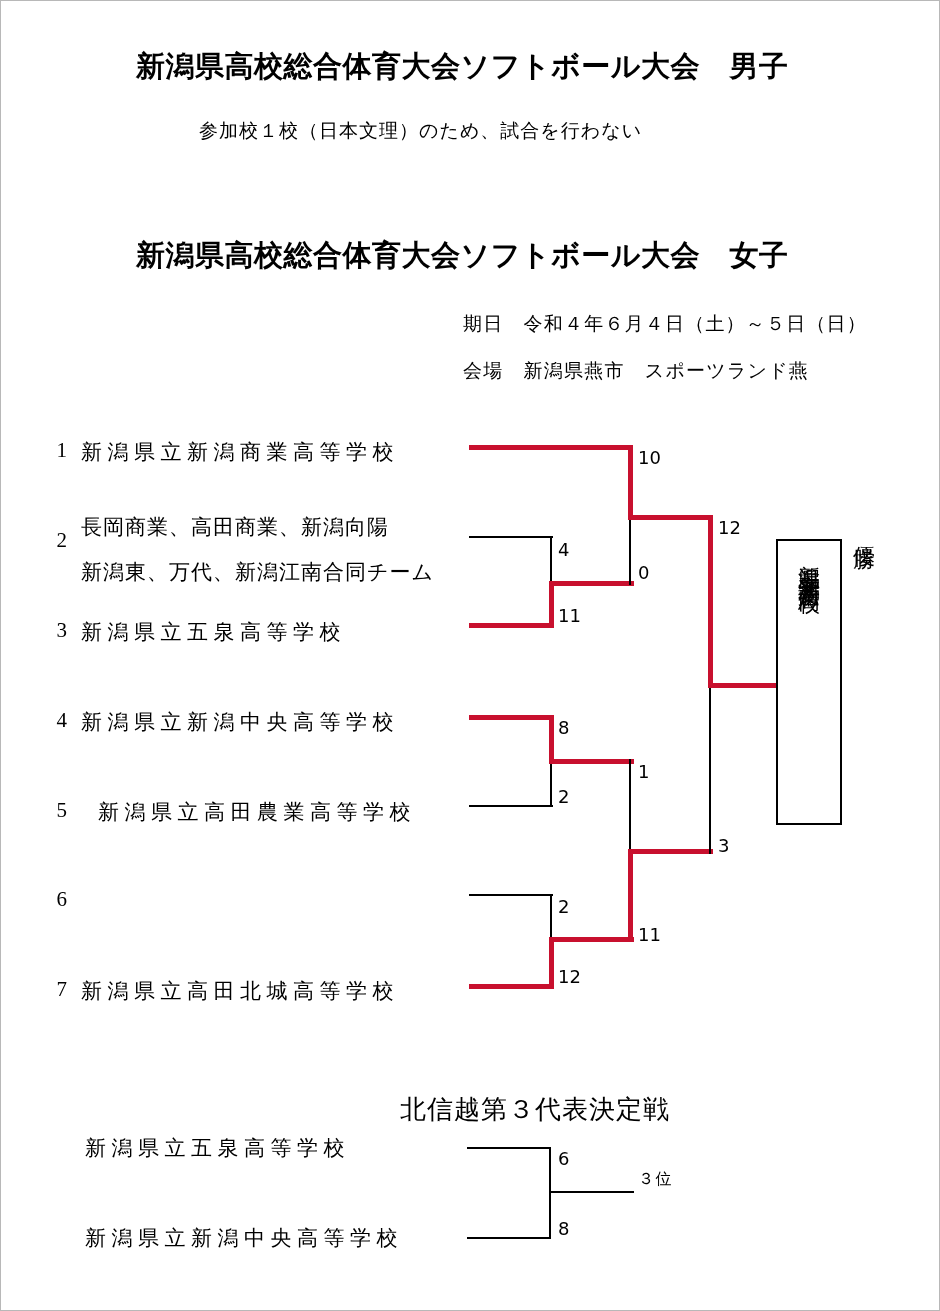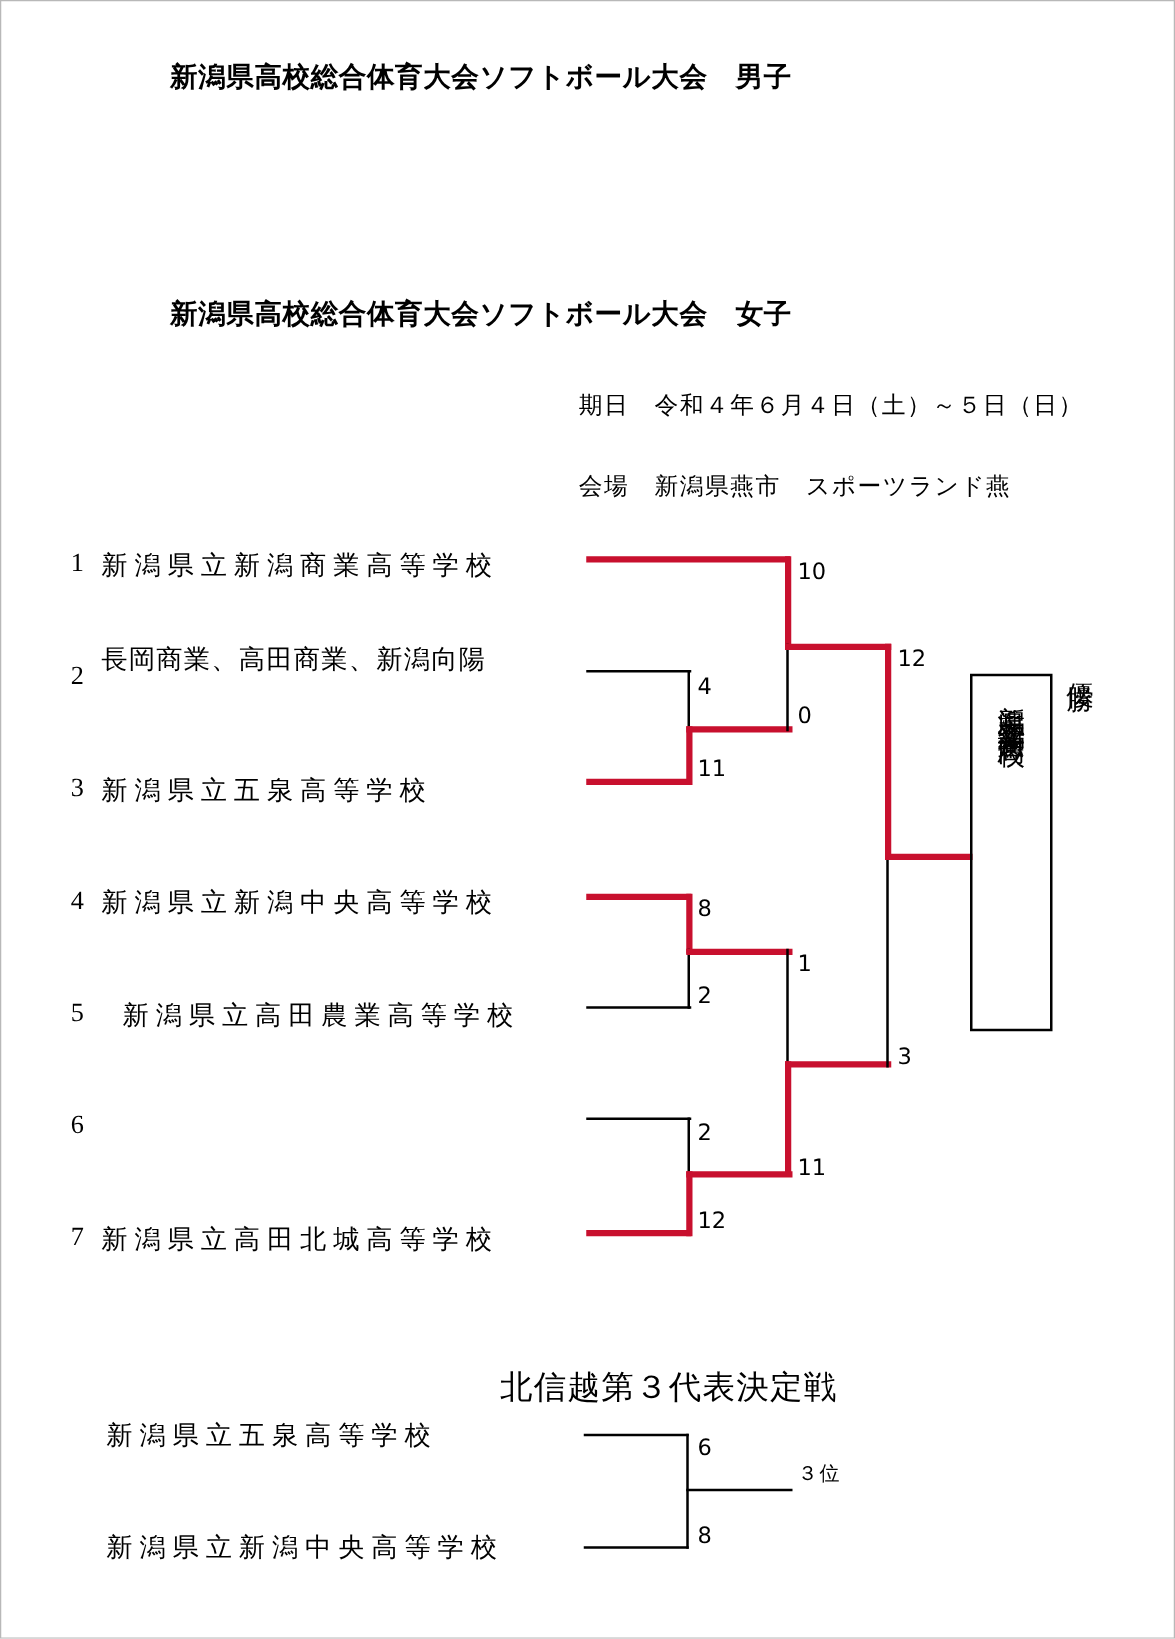--- a/index.html
+++ b/index.html
@@ -19,21 +19,21 @@
     border: 1px solid #b8b8b8;
     box-sizing: border-box;
     overflow: hidden;
   }
 
   
   .title {
     position: absolute;
     font-family: Liberation Serif, serif;
     font-weight: bold;
-    font-size: 22px;
+    font-size: 29px;
     letter-spacing: 0.5px;
     white-space: pre;
     text-align: right;
   }
   .subnote {
     position: absolute;
     font-size: 19px;
     white-space: pre;
     letter-spacing: 1px;
   }
@@ -130,32 +130,34 @@
     letter-spacing: 1.5px;
   }
 </style>
 </head>
 <body>
 
 <div id="page">
 
   <div class="title" style="left:135px; top:46px;">新潟県高校総合体育大会ソフトボール大会　男子</div>
 
+  <div class="subnote" style="left:198px; top:117px;">参加校１校（日本文理）のため、試合を行わない</div>
 
   <div class="title" style="left:135px; top:235px;">新潟県高校総合体育大会ソフトボール大会　女子</div>
 
   <div class="meta" style="left:462px; top:310px;">期日　令和４年６月４日（土）～５日（日）</div>
 
-  <div class="meta" style="left:462px; top:375px;">会場　新潟県燕市　スポーツランド燕</div>
+  <div class="meta" style="left:462px; top:357px;">会場　新潟県燕市　スポーツランド燕</div>
 
   <div class="seed" style="left:44px; top:437px;">1</div>
   <div class="team" style="left:80px; top:437px;">新潟県立新潟商業高等学校</div>
 
   <div class="seed" style="left:44px; top:527px;">2</div>
   <div class="team tight" style="left:80px; top:512px;">長岡商業、高田商業、新潟向陽</div>
+  <div class="team tight" style="left:80px; top:557px;">新潟東、万代、新潟江南合同チーム</div>
 
   <div class="seed" style="left:44px; top:617px;">3</div>
   <div class="team" style="left:80px; top:617px;">新潟県立五泉高等学校</div>
 
   <div class="seed" style="left:44px; top:707px;">4</div>
   <div class="team" style="left:80px; top:707px;">新潟県立新潟中央高等学校</div>
 
   <div class="seed" style="left:44px; top:797px;">5</div>
   <div class="team" style="left:97px; top:797px;">新潟県立高田農業高等学校</div>
 

